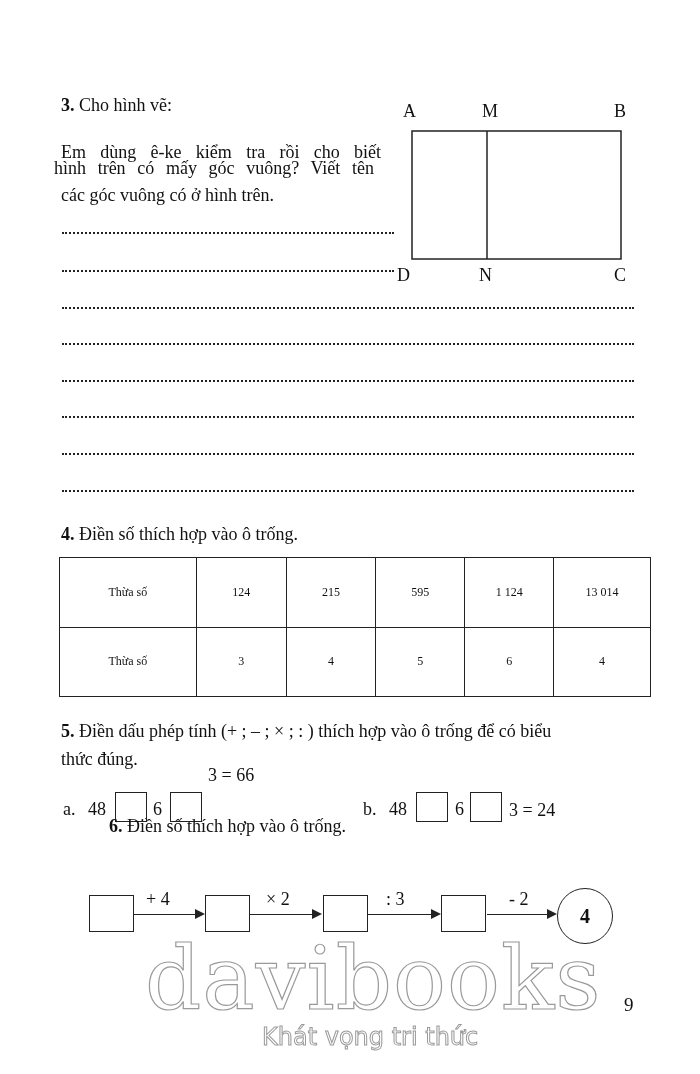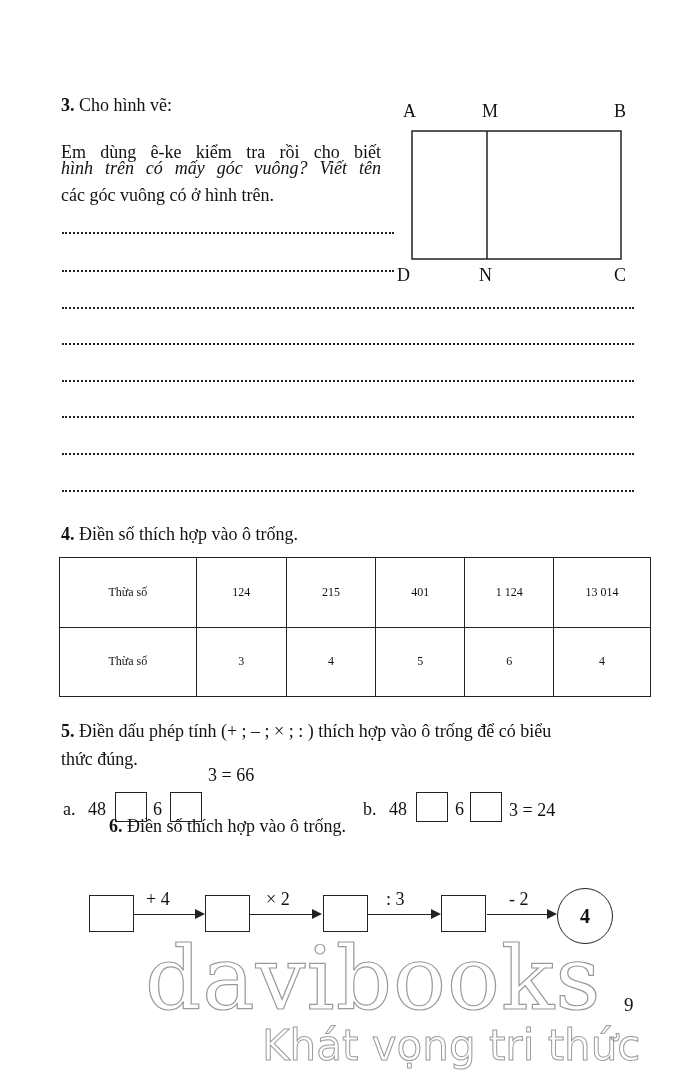--- a/index.html
+++ b/index.html
@@ -17,32 +17,32 @@
   .fbox { position: absolute; width: 45px; height: 37px; border: 1.5px solid #222; box-sizing: border-box; background: #fff; }
   .arrow-line { position: absolute; height: 0; border-top: 1.5px solid #222; }
   .arrow-head { position: absolute; width: 0; height: 0; border-top: 5px solid transparent;
                 border-bottom: 5px solid transparent; border-left: 10px solid #222; }
   .op-label { position: absolute; font-size: 18px; }
   .circle { position: absolute; left: 557px; top: 888px; width: 56px; height: 56px;
             border: 1.5px solid #222; border-radius: 50%; box-sizing: border-box;
             display: flex; align-items: center; justify-content: center; font-weight: bold; font-size: 20px; }
   .wm1 { position: absolute; left: 145px; top: 935px; font-family: "DejaVu Serif", serif; font-size: 88px;
          letter-spacing: 1px; color: #fff; -webkit-text-stroke: 1.2px #9a9a9a; line-height: 1; }
-  .wm2 { position: absolute; left: 262px; top: 1025px; font-family: "DejaVu Sans", sans-serif; font-size: 42px;
+  .wm2 { position: absolute; left: 262px; top: 1025px; font-family: "DejaVu Sans", sans-serif; font-size: 24px;
          color: #fff; -webkit-text-stroke: 1px #9a9a9a; line-height: 1; }
 </style>
 </head>
 <body>
 
 <div class="abs txt" style="left:61px; top:92px;">
   <span class="num-b">3.</span>
   <span>Cho hình vẽ:</span>
 </div>
 <div class="abs txt" style="left:61px; top:139px; width:320px; text-align:justify; text-align-last:justify;">Em dùng ê-ke kiểm tra rồi cho biết</div>
-<div class="abs txt" style="left:61px; top:155px; width:320px; text-align:justify; text-align-last:justify;font-style:italic;">hình trên có mấy góc vuông? Viết tên</div>
+<div class="abs txt" style="left:54px; top:155px; width:320px; text-align:justify; text-align-last:justify;">hình trên có mấy góc vuông? Viết tên</div>
 <div class="abs txt" style="left:61px; top:182px;">các góc vuông có ở hình trên.</div>
 
 <div>
   <svg class="abs" style="left:400px; top:95px;" width="250" height="200">
     <rect x="12" y="36" width="209" height="128" fill="none" stroke="#222" stroke-width="1.5"></rect>
     <line x1="87" y1="36" x2="87" y2="164" stroke="#222" stroke-width="1.5"></line>
   </svg>
   <span class="pt-label" style="left:403px; top:101px;">A</span>
   <span class="pt-label" style="left:482px; top:101px;">M</span>
   <span class="pt-label" style="left:614px; top:101px;">B</span>
@@ -71,21 +71,21 @@
       <col style="width:90px">
       <col style="width:89px">
       <col style="width:89px">
       <col style="width:97px">
   </colgroup>
   <tbody>
       <tr>
     <td>Thừa số</td>
     <td>124</td>
     <td>215</td>
-    <td>401</td>
+    <td>595</td>
     <td>1 124</td>
     <td>13 014</td>
   </tr>
   <tr>
     <td>Thừa số</td>
     <td>3</td>
     <td>4</td>
     <td>5</td>
     <td>6</td>
     <td>4</td>

